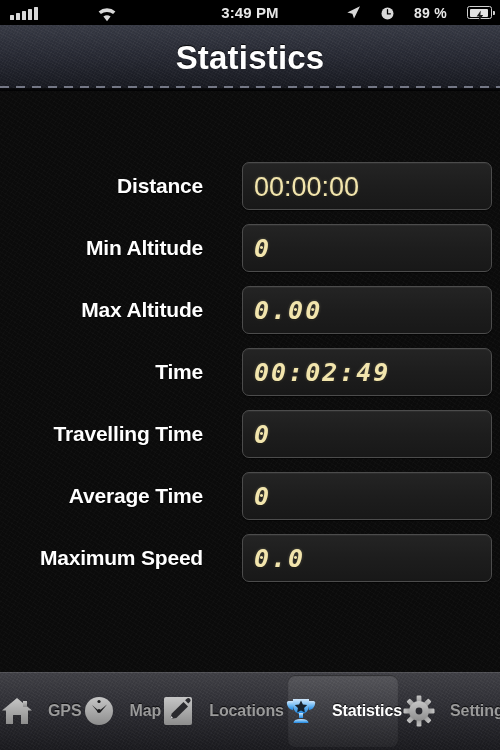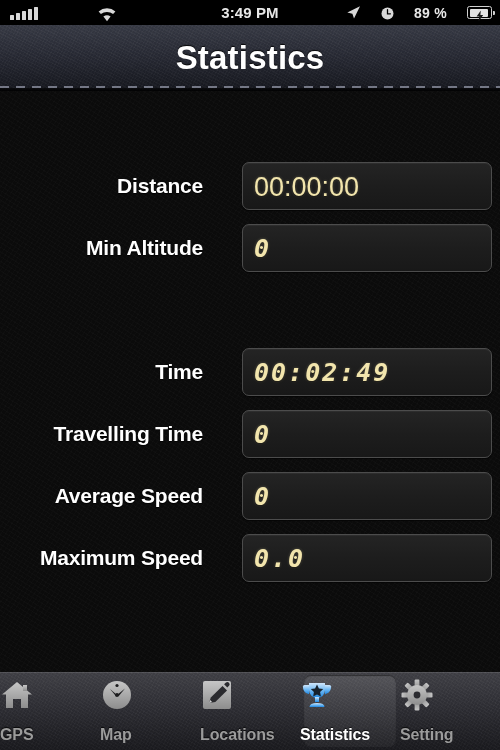--- a/index.html
+++ b/index.html
@@ -243,21 +243,21 @@
       linear-gradient(180deg, #34343a 0%, #2a2a30 50%, #202025 100%);
     display: flex;
     z-index: 15;
     box-shadow: inset 0 1px 0 rgba(255,255,255,0.10);
   }
   .tab {
     position: relative;
     flex: 1 1 100px;
     height: 78px;
     display: flex;
-    flex-direction: column;
+    align-items: center;
     justify-content: center;
     gap: 14px;
   }
   .tab .tab-hl {
     position: absolute;
     left: 4px; top: 3px;
     right: 4px; bottom: 3px;
     border-radius: 7px;
     background: transparent;
   }
@@ -345,34 +345,40 @@
         <div class="stat-box">
           <div class="stat-value round">00:00:00</div>
         </div>
       </div>
       <div class="stat-row" style="top: 133px;">
         <div class="stat-label">Min Altitude</div>
         <div class="stat-box">
           <div class="stat-value lcd">0</div>
         </div>
       </div>
+      <div class="stat-row" style="top: 195px;">
+        <div class="stat-label">Max Altitude</div>
+        <div class="stat-box">
+          <div class="stat-value lcd">0.00</div>
+        </div>
+      </div>
       <div class="stat-row" style="top: 257px;">
         <div class="stat-label">Time</div>
         <div class="stat-box">
           <div class="stat-value lcd">00:02:49</div>
         </div>
       </div>
       <div class="stat-row" style="top: 319px;">
         <div class="stat-label">Travelling Time</div>
         <div class="stat-box">
           <div class="stat-value lcd">0</div>
         </div>
       </div>
       <div class="stat-row" style="top: 381px;">
-        <div class="stat-label">Average Speed</div>
+        <div class="stat-label">Average Time</div>
         <div class="stat-box">
           <div class="stat-value lcd">0</div>
         </div>
       </div>
       <div class="stat-row" style="top: 443px; padding-left: 18px;">
         <div class="stat-label">Maximum Speed</div>
         <div class="stat-box">
           <div class="stat-value lcd">0.0</div>
         </div>
       </div>

